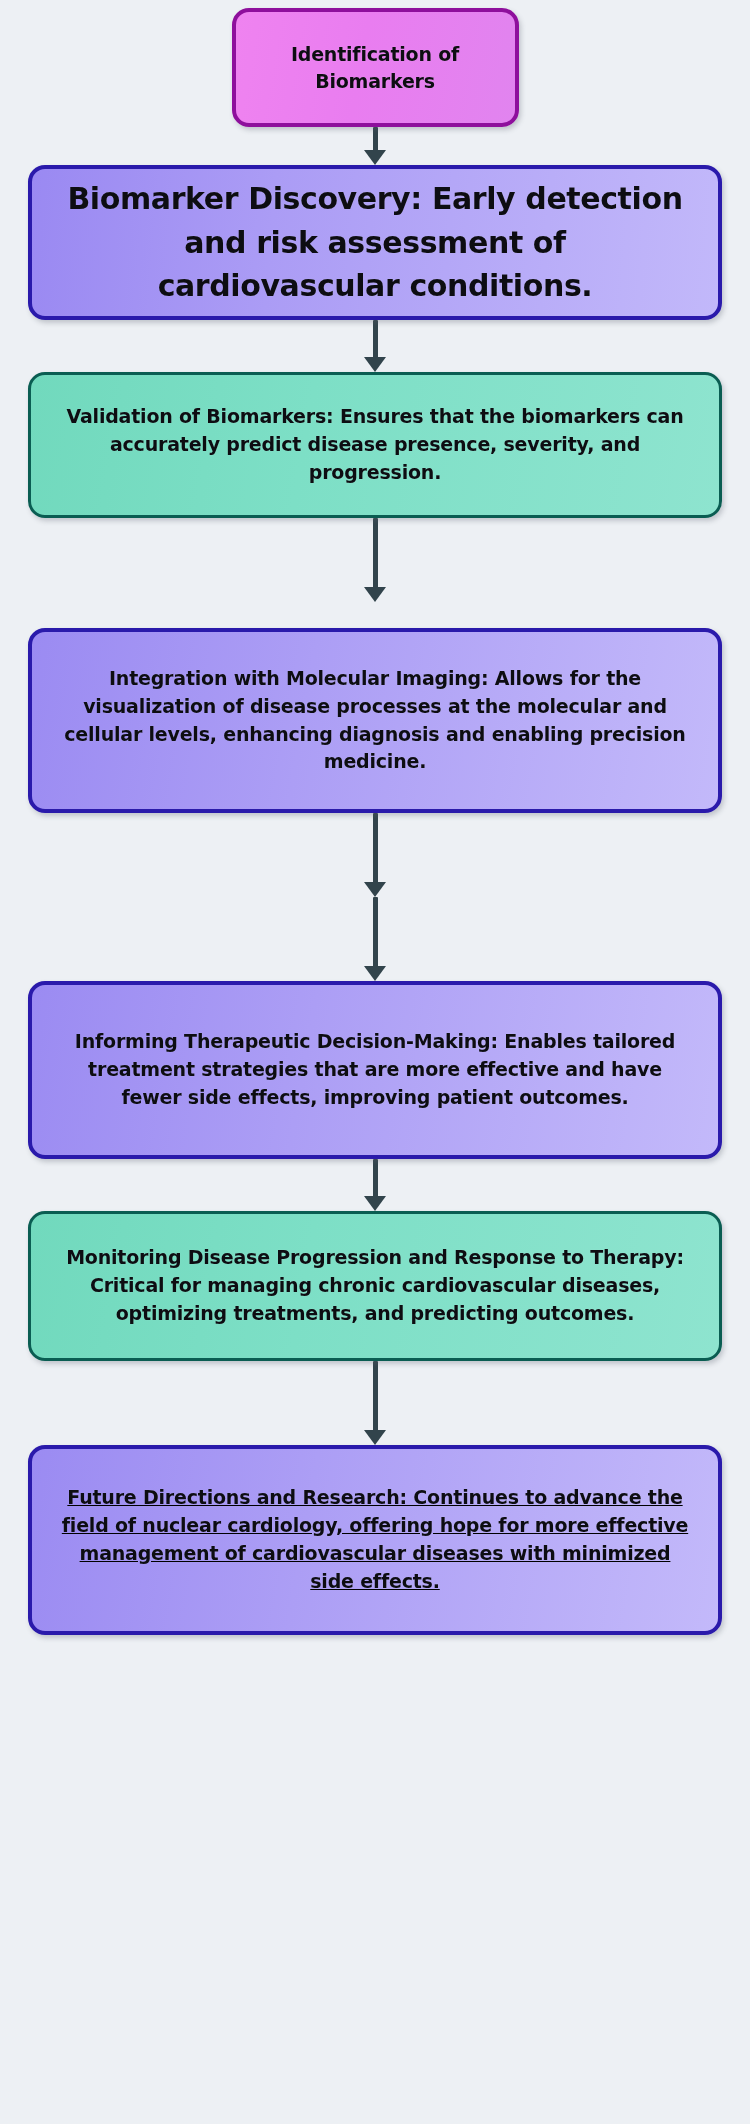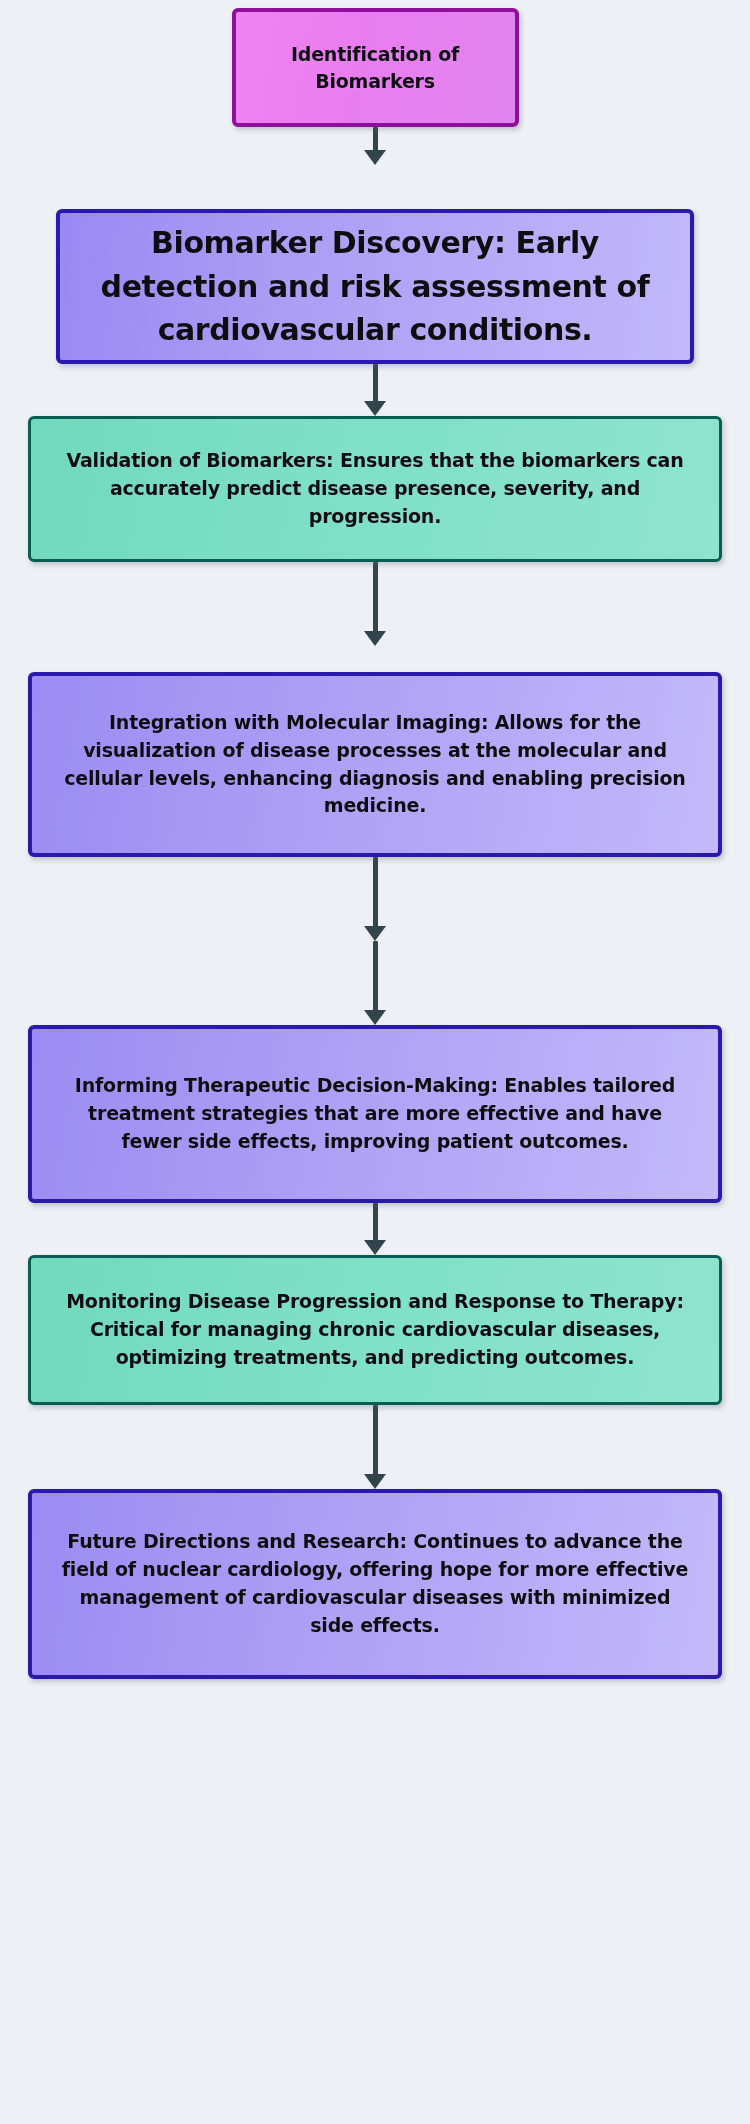--- a/index.html
+++ b/index.html
@@ -23,21 +23,21 @@
     flex-direction: column;
     align-items: center;
   }
   .node {
     box-sizing: border-box;
     position: relative;
     display: flex;
     align-items: center;
     justify-content: center;
     text-align: center;
-    border-radius: 6px;
+    border-radius: 17px;
     box-shadow: 2px 3px 5px rgba(90, 95, 110, 0.30);
   }
   .node .label {
     display: block;
     width: 100%;
     color: #0d0d12;
     font-weight: bold;
     letter-spacing: -0.2px;
     text-shadow: 0 0 1px rgba(255,255,255,0.25);
   }
@@ -51,25 +51,24 @@
     background: linear-gradient(100deg, #ef83f0 0%, #e97df0 45%, #e184ef 100%);
   }
   .n-start .label {
     font-size: 19px;
     line-height: 1.42;
     padding: 0 18px;
   }
 
   
   .n-hero {
-    width: 638px;
+    width: 694px;
     height: 155px;
     border: 4px solid #2a1aab;
     background: linear-gradient(95deg, #9a89f2 0%, #ab9cf5 35%, #c2b8fa 100%);
-    margin-top: 44px;
   }
   .n-hero .label {
     font-size: 30px;
     line-height: 1.45;
     padding: 0 34px;
     letter-spacing: -0.4px;
   }
 
   
   .n-teal {
@@ -92,21 +91,21 @@
   .n-purple .label {
     font-size: 19px;
     line-height: 1.47;
     padding: 0 26px;
   }
 
   .h146 { height: 146px; }
   .h185 { height: 185px; margin-top: 26px; }
   .h178 { height: 178px; }
   .h180 { height: 150px; }
-  .h190 { height: 190px; }
+  .h190 { height: 190px; text-decoration: underline; }
 
   
   .arrow {
     width: 30px;
     display: flex;
     flex-direction: column;
     align-items: center;
     justify-content: flex-start;
   }
   .arrow .shaft {

